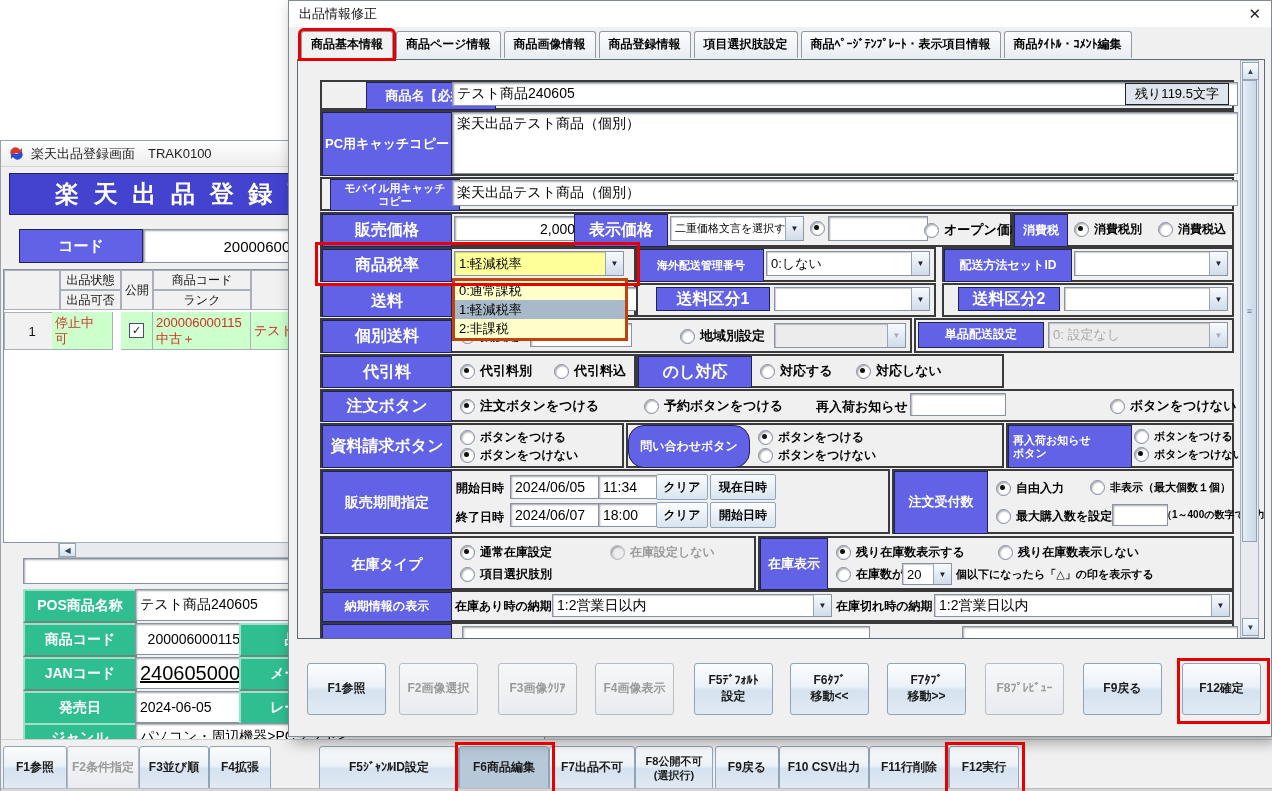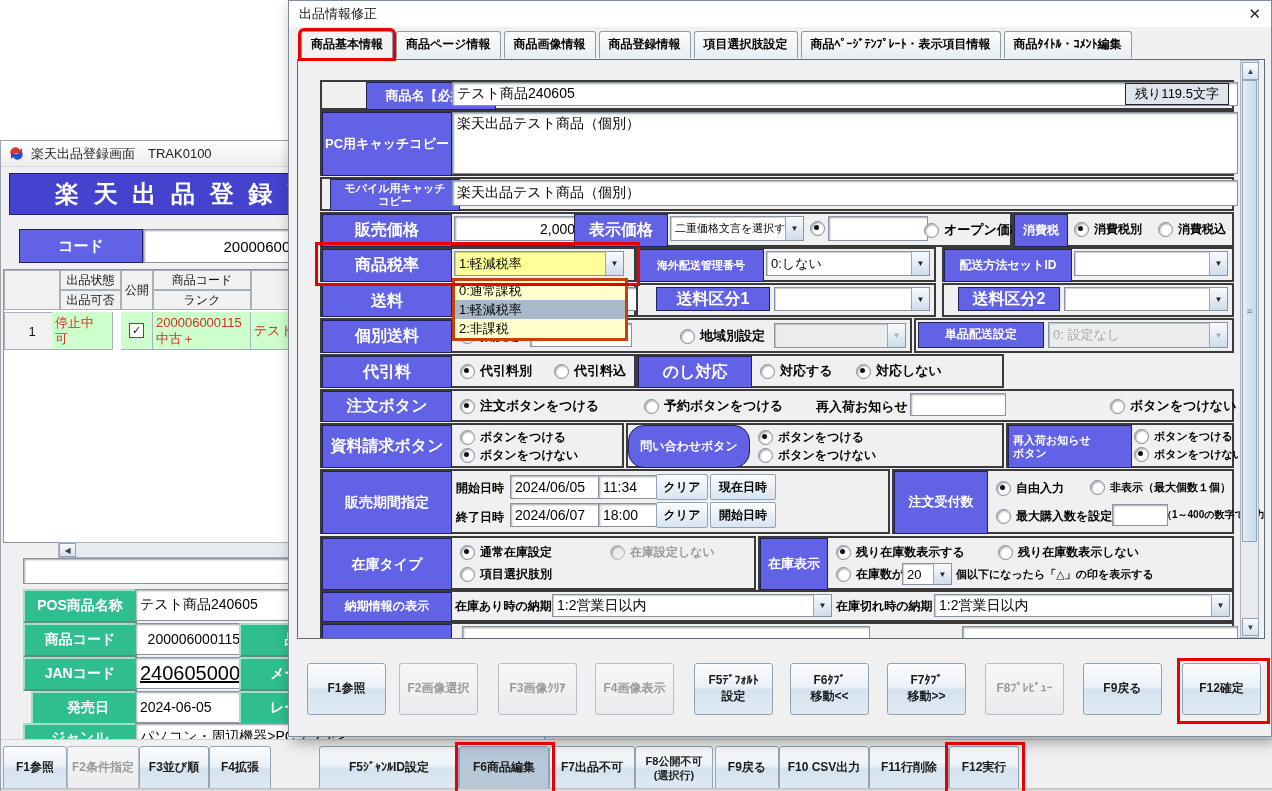--- a/index.html
+++ b/index.html
@@ -99,21 +99,21 @@
     <div class="inp" style="left:134px;top:448px;width:340px;height:30px;font-size:14px;">テスト商品240605</div>
 
     <div class="glbl" style="position:absolute;left:22px;top:482px;width:110px;height:30px;">商品コード</div>
     <div class="inp" style="left:134px;top:482px;width:100px;height:30px;justify-content:flex-end;font-size:14px;">200006000115</div>
     <div class="glbl" style="position:absolute;left:238px;top:482px;width:115px;height:30px;">品番</div>
 
     <div class="glbl" style="position:absolute;left:22px;top:516px;width:110px;height:30px;">JANコード</div>
     <div class="inp" style="left:134px;top:516px;width:100px;height:30px;font-size:20px;text-decoration:underline;">2406050000001</div>
     <div class="glbl" style="position:absolute;left:238px;top:516px;width:115px;height:30px;">メーカー</div>
 
-    <div class="glbl" style="position:absolute;left:22px;top:550px;width:110px;height:30px;margin-left:8px;">発売日</div>
+    <div class="glbl" style="position:absolute;left:22px;top:550px;width:110px;height:30px;">発売日</div>
     <div class="inp" style="left:134px;top:550px;width:100px;height:30px;font-size:14px;">2024-06-05</div>
     <div class="glbl" style="position:absolute;left:238px;top:550px;width:115px;height:30px;">レーベル</div>
 
     <div class="glbl" style="position:absolute;left:22px;top:582px;width:110px;height:26px;">ジャンル</div>
     <div class="inp" style="left:134px;top:582px;width:400px;height:26px;font-size:14px;">パソコン・周辺機器&gt;PCソフト&gt;</div>
 
     <div class="abs" style="left:0;top:598px;width:1272px;height:53px;background:#f0f0f0;border-top:1px solid #cfcfcf;">
       <div class="fbtn" style="left:2px;top:6px;width:62px;height:42px;">F1参照</div>
       <div class="fbtn dis" style="left:66px;top:6px;width:70px;height:42px;">F2条件指定</div>
       <div class="fbtn" style="left:138px;top:6px;width:68px;height:42px;">F3並び順</div>

